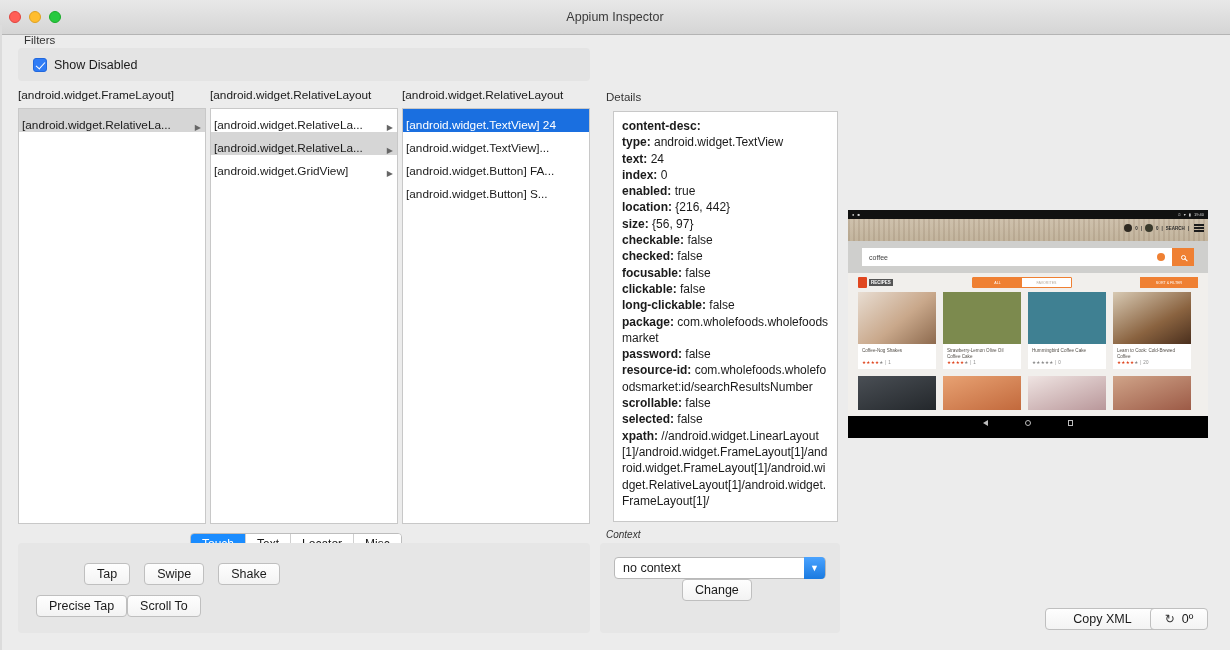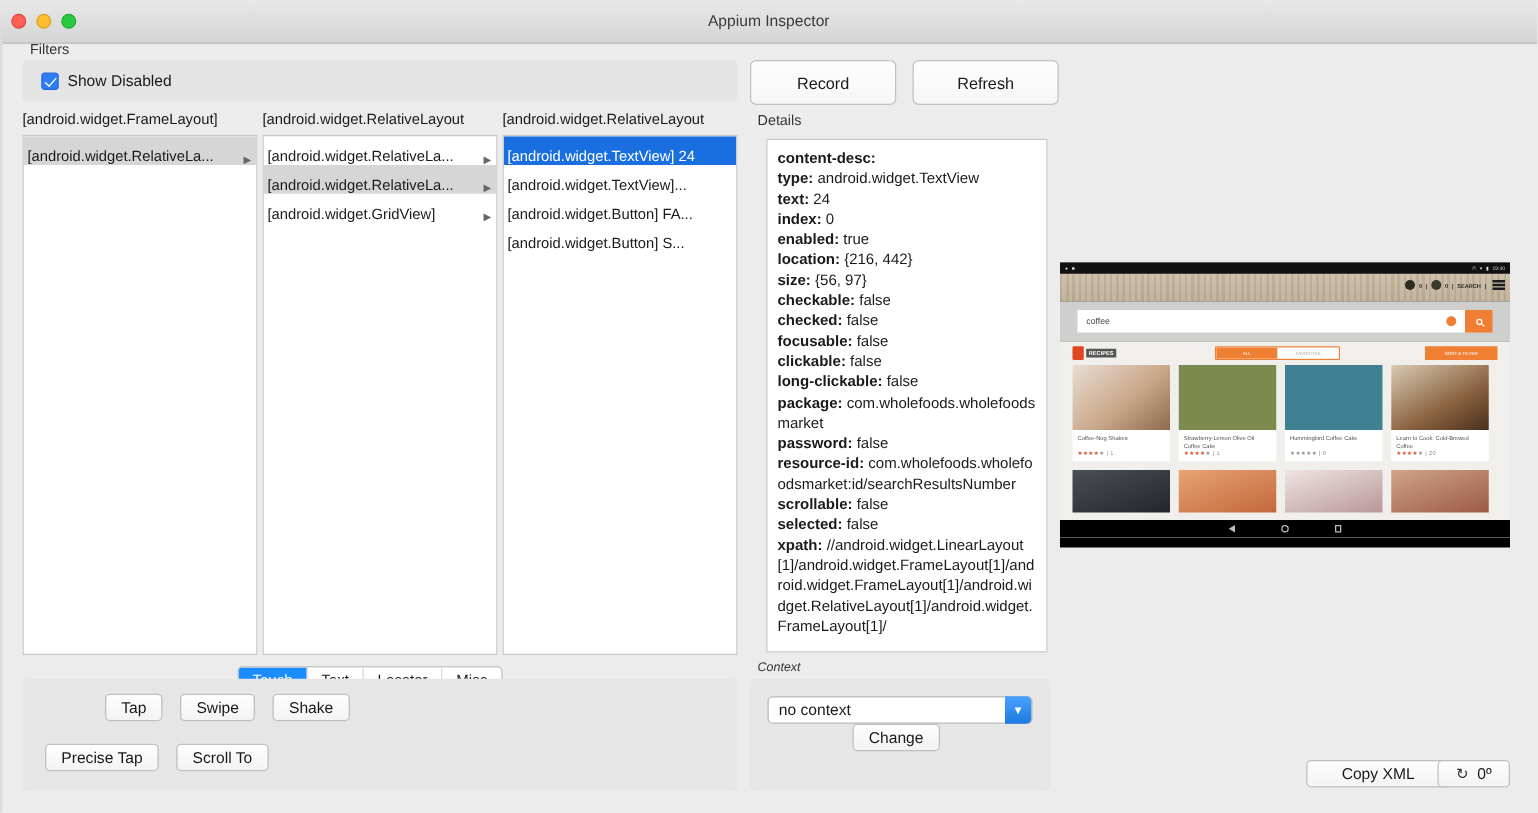--- a/index.html
+++ b/index.html
@@ -93,22 +93,22 @@
     position: absolute; left: 18px; top: 543px; width: 572px; height: 90px;
     background: #e6e6e6; border-radius: 4px;
   }
   .btn {
     background: linear-gradient(to bottom,#fefefe,#f3f3f3);
     border: 1px solid #bfbfbf; border-radius: 4px;
     font-size: 12.5px; color: #1a1a1a;
     display: inline-flex; align-items: center; justify-content: center;
     height: 22px; padding: 0 12px;
   }
-  .act-row1 { position: absolute; left: 18px; top: 12px; display: flex; gap: 14px; padding-left: 48px; }
-  .act-row2 { position: absolute; left: 18px; top: 52px; display: flex; gap: 14px; }
+  .act-row1 { position: absolute; left: 18px; top: 20px; display: flex; gap: 14px; padding-left: 48px; }
+  .act-row2 { position: absolute; left: 18px; top: 52px; display: flex; }
 
   
   .rec-refresh { position: absolute; left: 600px; top: 48px; display: flex; gap: 13px; }
   .bigbtn {
     width: 117px; height: 36px;
     background: linear-gradient(to bottom,#fefefe,#f6f6f6);
     border: 1px solid #c2c2c2; border-radius: 5px;
     font-size: 13px; color: #1a1a1a;
     display: flex; align-items: center; justify-content: center;
   }
@@ -311,24 +311,20 @@
       <button class="btn">Tap</button>
       <button class="btn">Swipe</button>
       <button class="btn">Shake</button>
     </div>
     <div class="act-row2">
       <button class="btn">Precise Tap</button>
       <button class="btn">Scroll To</button>
     </div>
   </div>
 
-  <div class="rec-refresh">
-    <button class="bigbtn">Record</button>
-    <button class="bigbtn">Refresh</button>
-  </div>
 
   <div class="details-label">Details</div>
   <div class="details-box" id="details-box">
       <div><span class="k">content-desc:</span><span></span></div>
       <div><span class="k">type:</span><span> android.widget.TextView</span></div>
       <div><span class="k">text:</span><span> 24</span></div>
       <div><span class="k">index:</span><span> 0</span></div>
       <div><span class="k">enabled:</span><span> true</span></div>
       <div><span class="k">location:</span><span> {216, 442}</span></div>
       <div><span class="k">size:</span><span> {56, 97}</span></div>

